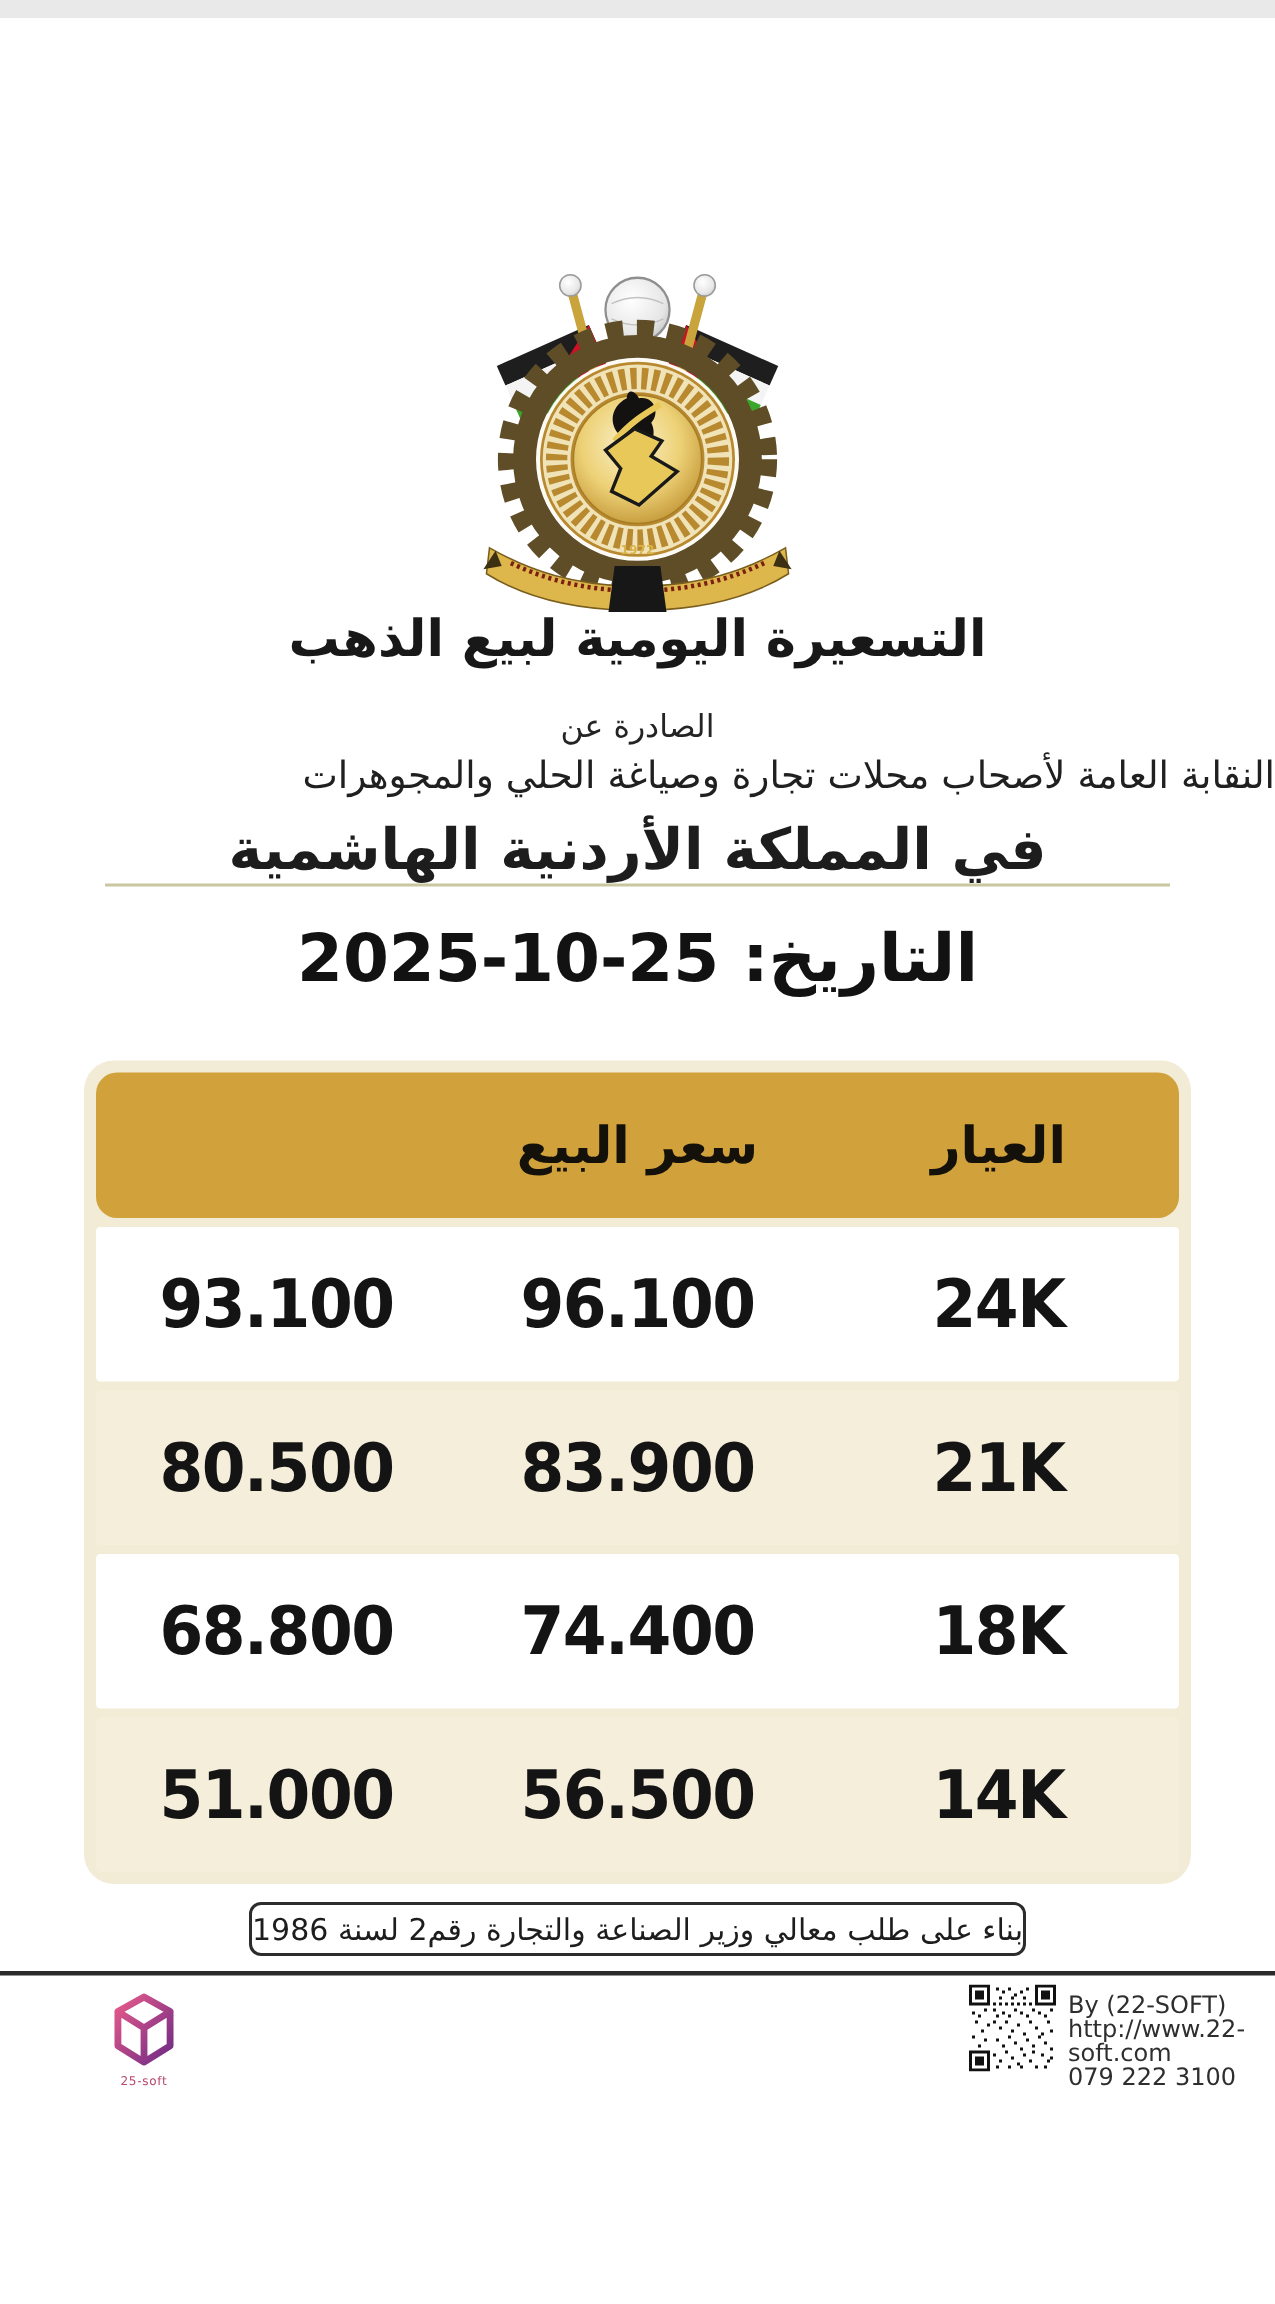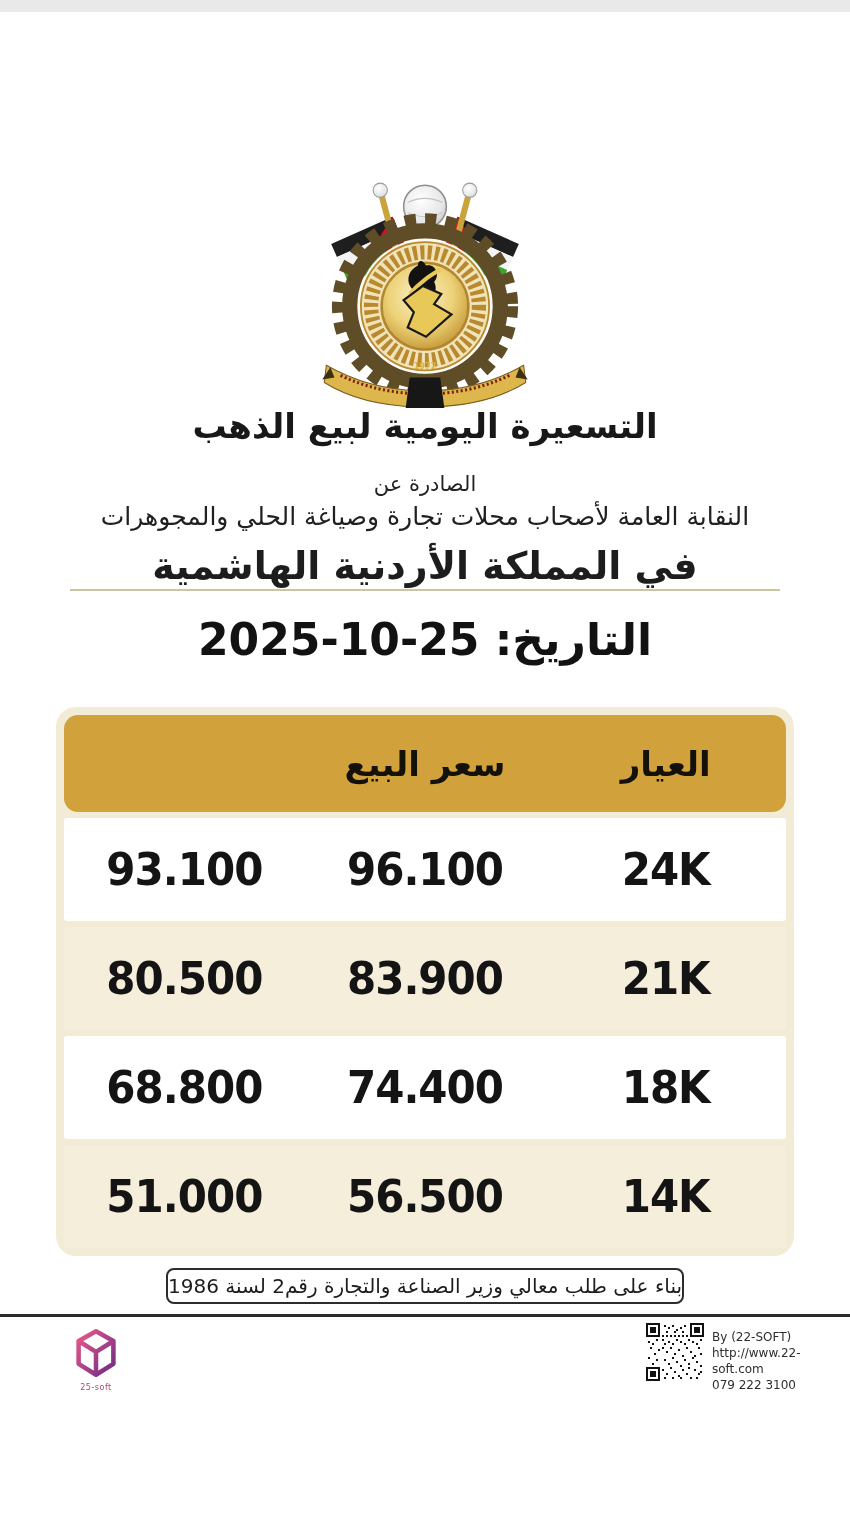--- a/index.html
+++ b/index.html
@@ -10,21 +10,21 @@
     background:#ffffff; overflow:hidden; color:#1b1b1b;
   }
 
   
   .emblem { position:absolute; top:164px; left:50%; transform:translateX(-50%); width:212px; height:236px; }
 
   
   .rtl { direction:rtl; unicode-bidi:plaintext; }
   .title    { position:absolute; top:394px; left:0; width:100%; text-align:center; font-size:34px; font-weight:700; letter-spacing:-.5px; color:#181818; }
   .issued   { position:absolute; top:460px; left:0; width:100%; text-align:center; font-size:21px; font-weight:500; color:#242424; }
-  .org      { position:absolute; top:490px; left:0; width:100%; text-align:center; font-size:25px; font-weight:500; color:#202020; }
+  .org      { position:absolute; top:490px; left:0; width:100%; text-align:right; font-size:25px; font-weight:500; color:#202020; }
   .kingdom  { position:absolute; top:532px; left:0; width:100%; text-align:center; font-size:38px; font-weight:700; color:#1d1d1d; }
   .sep      { position:absolute; top:577px; left:70px; width:710px; height:2px; background:#cac7a0; }
   .date     { position:absolute; top:602px; left:0; width:100%; text-align:center; font-size:44px; font-weight:800; color:#121212; }
 
   
   .ptable {
     position:absolute; top:695px; left:56px; width:738px;
     background:var(--frame-bg,#F2ECD7); border-radius:20px; padding:8px;
   }
   .thead {
@@ -53,21 +53,21 @@
     font-size:20px; font-weight:500; color:#1d1d1d; white-space:nowrap;
   }
   .bottom-rule { position:absolute; top:1302px; left:0; width:850px; height:3px; background:#2b2b2b; }
 
   .brand { position:absolute; top:1316px; left:70px; width:52px; text-align:center; }
   .brand-caption { font-size:8px; color:#b5486e; letter-spacing:.5px; margin-top:1px; }
 
   .qr { position:absolute; top:1311px; left:646px; width:58px; height:58px; }
   .credit {
     position:absolute; top:1317px; left:712px; direction:ltr; text-align:left;
-    font-size:12px; line-height:16px; color:#2e2e2e; font-weight:500;
+    font-size:16px; line-height:16px; color:#2e2e2e; font-weight:500;
   }
 </style>
 </head>
 <body>
 
 <div class="page">
 
   <div class="emblem">
     <svg viewBox="0 0 206 232" width="212" height="236">
       <defs>

